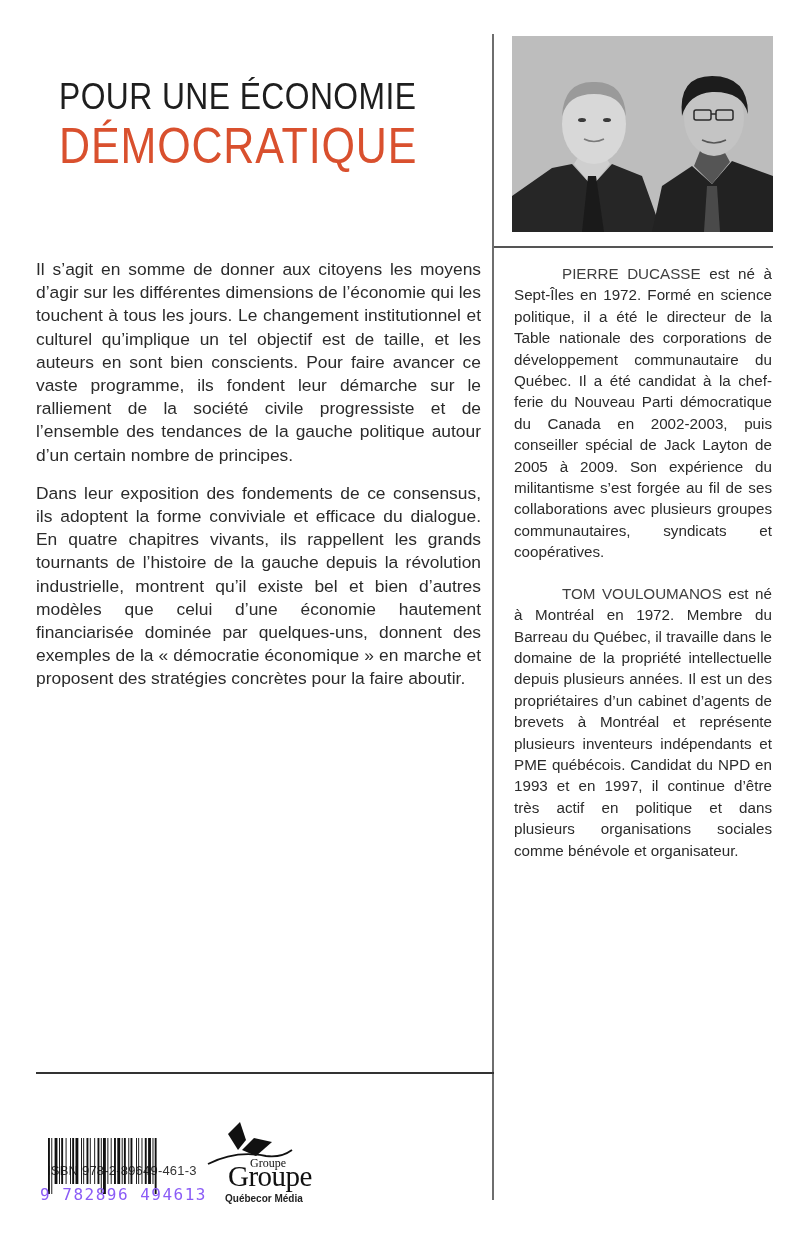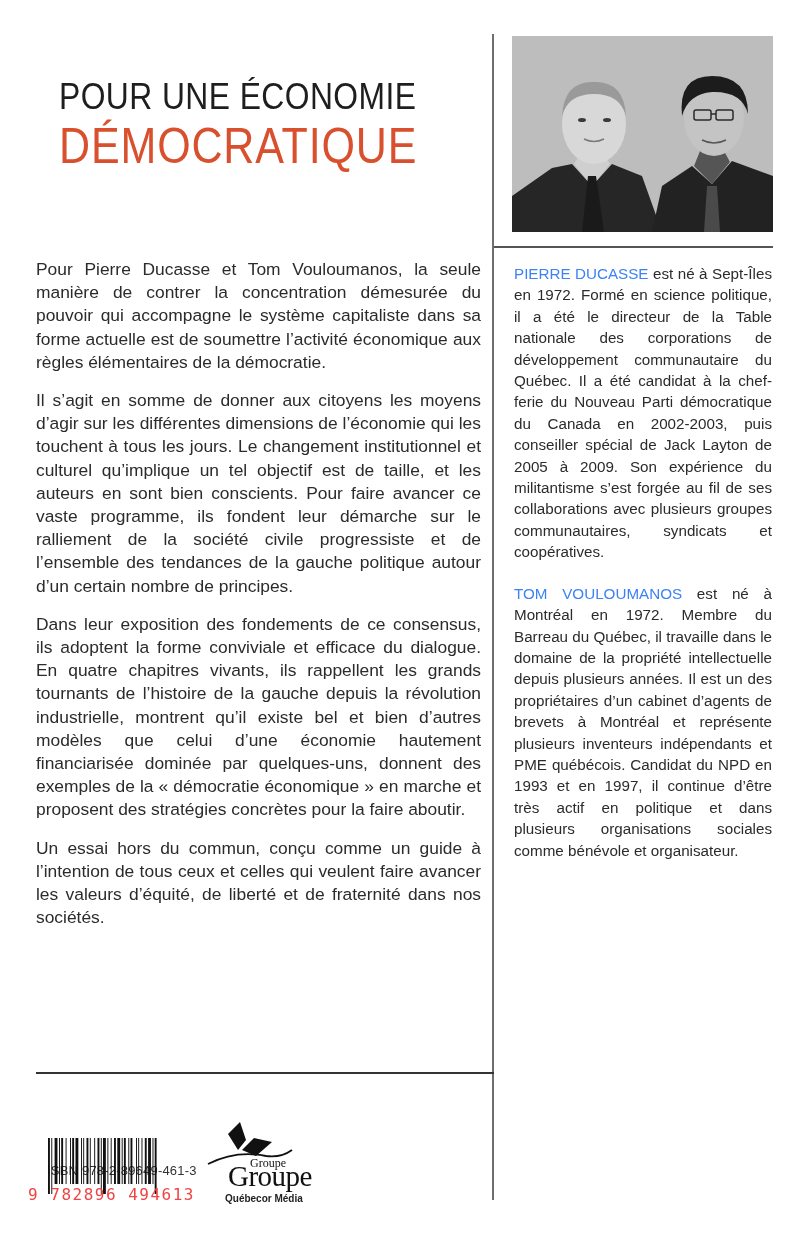--- a/index.html
+++ b/index.html
@@ -31,25 +31,25 @@
       font-size: 17.4px; line-height: 23.2px; text-align: justify; color: #2b2b2b;
       hyphens: manual;
     }
     .main-text p { margin-bottom: 15px; }
 
     .bio-text {
       position: absolute; left: 514px; top: 263px; width: 258px;
       font-size: 15.2px; line-height: 21.4px; text-align: justify; color: #2b2b2b;
     }
     .bio-text p { margin-bottom: 20px; }
-    .bio-name { color: #3b82f6; }
+    .bio-name { color: #404040; margin-left: 48px; }
 
     .isbn-label { position: absolute; left: 47px; top: 1118px; font-size: 13px; color: #333; letter-spacing: 0.2px; margin-top: 45px; }
     .barcode { position: absolute; left: 46px; top: 1138px; width: 146px; height: 56px; }
-    .barcode-digits { position: absolute; left: 28px; top: 1185px; font-family: "DejaVu Sans Mono", monospace; font-size: 16px; color: #ef4444; letter-spacing: 1.5px; }
+    .barcode-digits { position: absolute; left: 40px; top: 1185px; font-family: "DejaVu Sans Mono", monospace; font-size: 16px; color: #8b5cf6; letter-spacing: 1.5px; }
 
     .logo { position: absolute; left: 206px; top: 1120px; width: 95px; height: 85px; }
     .logo-groupe { position: absolute; left: 250px; top: 1156px; font-family: "Liberation Serif", serif; font-size: 12px; color: #111; }
     .logo-livre { position: absolute; left: 228px; top: 1160px; font-family: "Liberation Serif", serif; font-size: 29px; color: #111; letter-spacing: -0.5px; }
     .logo-quebecor { position: absolute; left: 225px; top: 1193px; font-family: "Liberation Sans", sans-serif; font-weight: bold; font-size: 10px; color: #222; }
   </style>
 </head>
 <body>
 
 <div class="title">
@@ -80,24 +80,22 @@
     <ellipse cx="202" cy="82" rx="30" ry="38" fill="#c4c4c4"></ellipse>
     <path d="M170,80 Q166,40 200,40 Q236,40 236,78 Q230,55 200,56 Q176,58 170,80 Z" fill="#1c1c1c"></path>
     <rect x="182" y="74" width="17" height="10" rx="2" fill="none" stroke="#2a2a2a" stroke-width="1.5"></rect>
     <rect x="204" y="74" width="17" height="10" rx="2" fill="none" stroke="#2a2a2a" stroke-width="1.5"></rect>
     <line x1="199" y1="78" x2="204" y2="78" stroke="#2a2a2a" stroke-width="1.5"></line>
     <path d="M190,104 Q202,110 214,104" stroke="#555" stroke-width="1.5" fill="none"></path>
   </svg>
 </div>
 
 <div class="main-text">
-  <p>Pour Pierre Ducasse et Tom Vouloumanos, la seule manière de contrer la concentration démesurée du pouvoir qui accompagne le système capitaliste dans sa forme actuelle est de soumettre l’activité écono­mique aux règles élémentaires de la démocratie.</p>
   <p>Il s’agit en somme de donner aux citoyens les moyens d’agir sur les différentes dimensions de l’économie qui les touchent à tous les jours. Le changement institutionnel et culturel qu’implique un tel objectif est de taille, et les auteurs en sont bien conscients. Pour faire avancer ce vaste pro­gramme, ils fondent leur démarche sur le ralliement de la société civile progressiste et de l’ensemble des tendances de la gauche politique autour d’un certain nombre de principes.</p>
   <p>Dans leur exposition des fondements de ce consen­sus, ils adoptent la forme conviviale et efficace du dialogue. En quatre chapitres vivants, ils rappel­lent les grands tournants de l’histoire de la gauche depuis la révolution industrielle, montrent qu’il existe bel et bien d’autres modèles que celui d’une économie hautement financiarisée dominée par quelques-uns, donnent des exemples de la « démo­cratie économique » en marche et proposent des stratégies concrètes pour la faire aboutir.</p>
-  <p>Un essai hors du commun, conçu comme un guide à l’intention de tous ceux et celles qui veulent faire avancer les valeurs d’équité, de liberté et de frater­nité dans nos sociétés.</p>
 </div>
 
 <div class="bio-text">
   <p>
     <span class="bio-name">PIERRE DUCASSE</span><span> est né à Sept-Îles en 1972. Formé en science politique, il a été le directeur de la Table nationale des corporations de développement communautaire du Québec. Il a été candidat à la chef­ferie du Nouveau Parti démocrati­que du Canada en 2002-2003, puis conseiller spécial de Jack Layton de 2005 à 2009. Son expérience du militantisme s’est forgée au fil de ses collaborations avec plu­sieurs groupes communautaires, syndicats et coopératives.</span>
   </p>
   <p>
     <span class="bio-name">TOM VOULOUMANOS</span><span> est né à Mont­réal en 1972. Membre du Barreau du Québec, il travaille dans le domaine de la propriété intellectuelle depuis plusieurs années. Il est un des pro­priétaires d’un cabinet d’agents de brevets à Montréal et représente plusieurs inventeurs indépendants et PME québécois. Candidat du NPD en 1993 et en 1997, il continue d’être très actif en politique et dans plusieurs organisations sociales comme bénévole et organisateur.</span>
   </p>
 </div>

